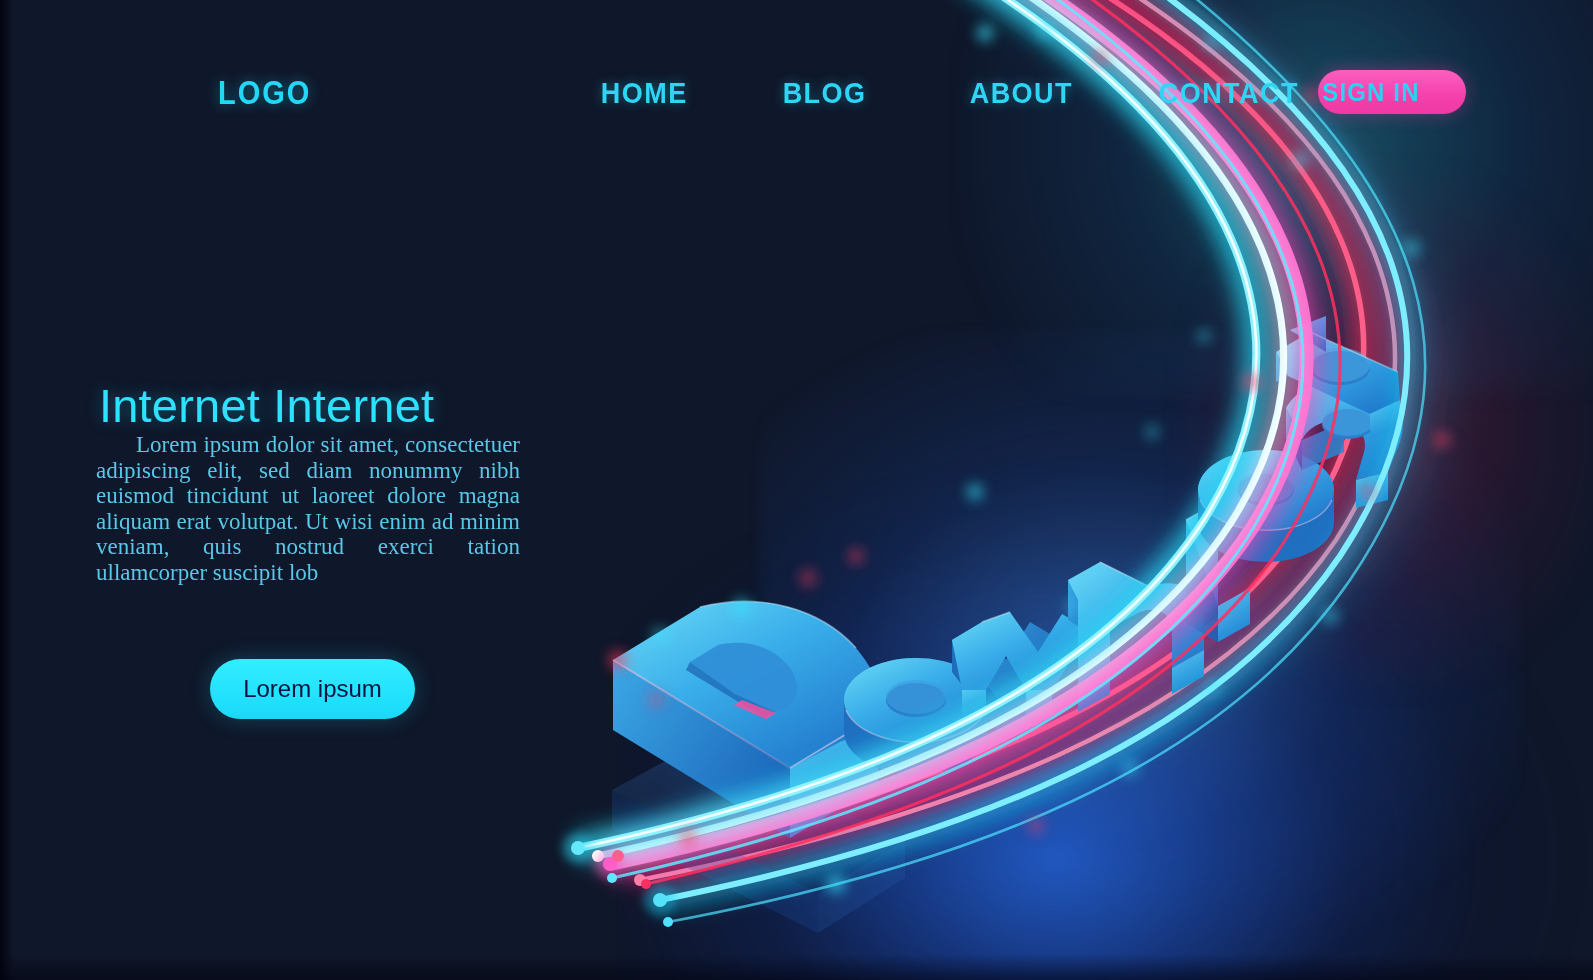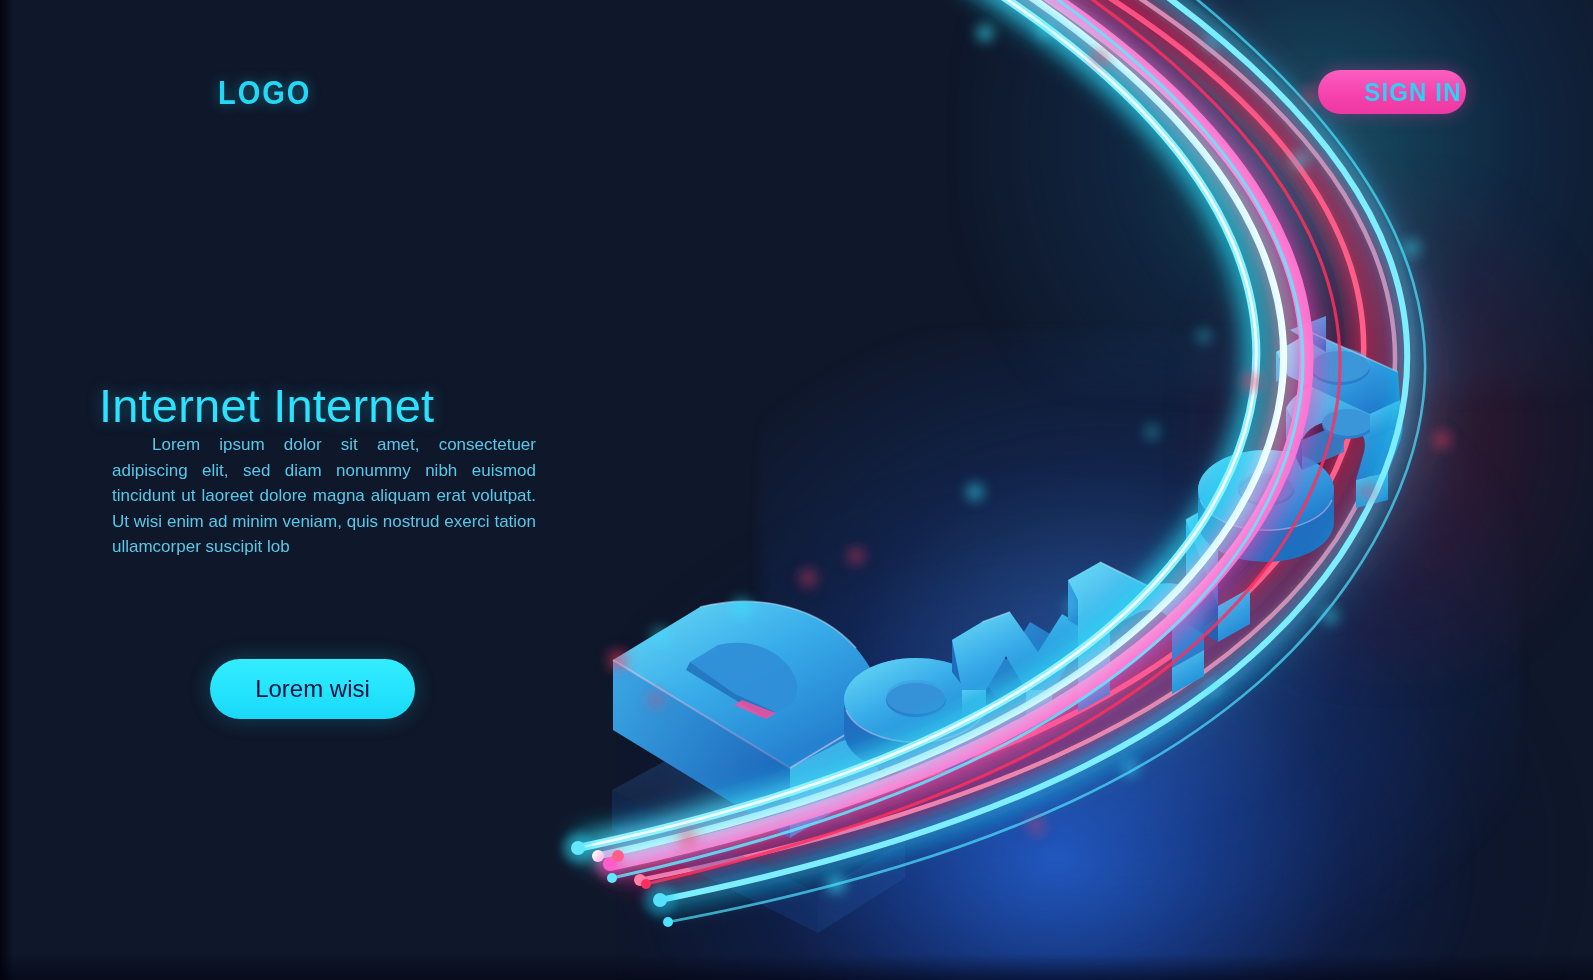--- a/index.html
+++ b/index.html
@@ -105,21 +105,21 @@
   .nav-link.l1 { margin-right:93px; }
   .nav-link.l2 { margin-right:72px; }
   .nav-link.l3 { margin-right:0; }
 
   .signin-btn {
     position:absolute; left:1318px; top:70px;
     width:148px; height:44px;
     border-radius:23px;
     background:linear-gradient(180deg,#fb5fc0 0%, #f642ad 55%, #ee38a4 100%);
     border:none;
-    display:flex; align-items:center; justify-content:flex-end;
+    display:flex; align-items:center; justify-content:flex-start;
     cursor:pointer;
     box-shadow:0 0 18px rgba(246,66,173,0.35);
   }
   .signin-btn span {
     font-size:26px; font-weight:700; letter-spacing:1.3px;
     color:#2ad2f4;
     font-family:"Liberation Sans Narrow","Liberation Sans", sans-serif;
     transform:scaleX(0.92);
     white-space:nowrap;
   }
@@ -129,28 +129,28 @@
 
   .hero-title {
     position:absolute; left:99px; top:378px;
     font-size:47px; font-weight:400;
     color:#2ce2ff;
     letter-spacing:0.2px;
     white-space:nowrap;
     text-shadow:0 0 16px rgba(44,226,255,0.35);
   }
   .hero-para {
-    position:absolute; left:112px; top:432px;
+    position:absolute; left:96px; top:432px;
     width:424px;
-    font-size:17px;
+    font-size:23px;
     line-height:25.5px;
     color:#58c8e8;
     text-align:justify;
     text-indent:40px;
-    font-family:Liberation Sans, sans-serif;
+    font-family:Liberation Serif, serif;
   }
   .cta-btn {
     position:absolute; left:210px; top:659px;
     width:205px; height:60px;
     border-radius:30px;
     background:linear-gradient(180deg,#33edff 0%, #25e4fd 50%, #1ad9f8 100%);
     border:none;
     display:flex; align-items:center; justify-content:center;
     cursor:pointer;
     box-shadow:0 0 22px rgba(37,228,253,0.22);
@@ -393,27 +393,33 @@
       </g>
     </svg>
   </div>
 
   <div class="vignette-left"></div>
   <div class="vignette-bottom"></div>
 
   <nav class="navbar">
     <div class="logo">LOGO</div>
 
+    <div class="nav-links">
+      <a class="nav-link l0">HOME</a>
+      <a class="nav-link l1">BLOG</a>
+      <a class="nav-link l2">ABOUT</a>
+      <a class="nav-link l3">CONTACT</a>
+    </div>
 
     <button class="signin-btn">
       <span>SIGN IN</span>
     </button>
   </nav>
 
   <div class="hero-copy">
     <h1 class="hero-title">Internet Internet</h1>
     <p class="hero-para">Lorem ipsum dolor sit amet, consectetuer adipiscing elit, sed diam nonummy nibh euismod tincidunt ut laoreet dolore magna aliquam erat volutpat. Ut wisi enim ad minim veniam, quis nostrud exerci tation ullamcorper suscipit lob</p>
     <button class="cta-btn">
-      <span>Lorem wisi</span>
+      <span>Lorem ipsum</span>
     </button>
   </div>
 
 </div>
 
 </body></html>

